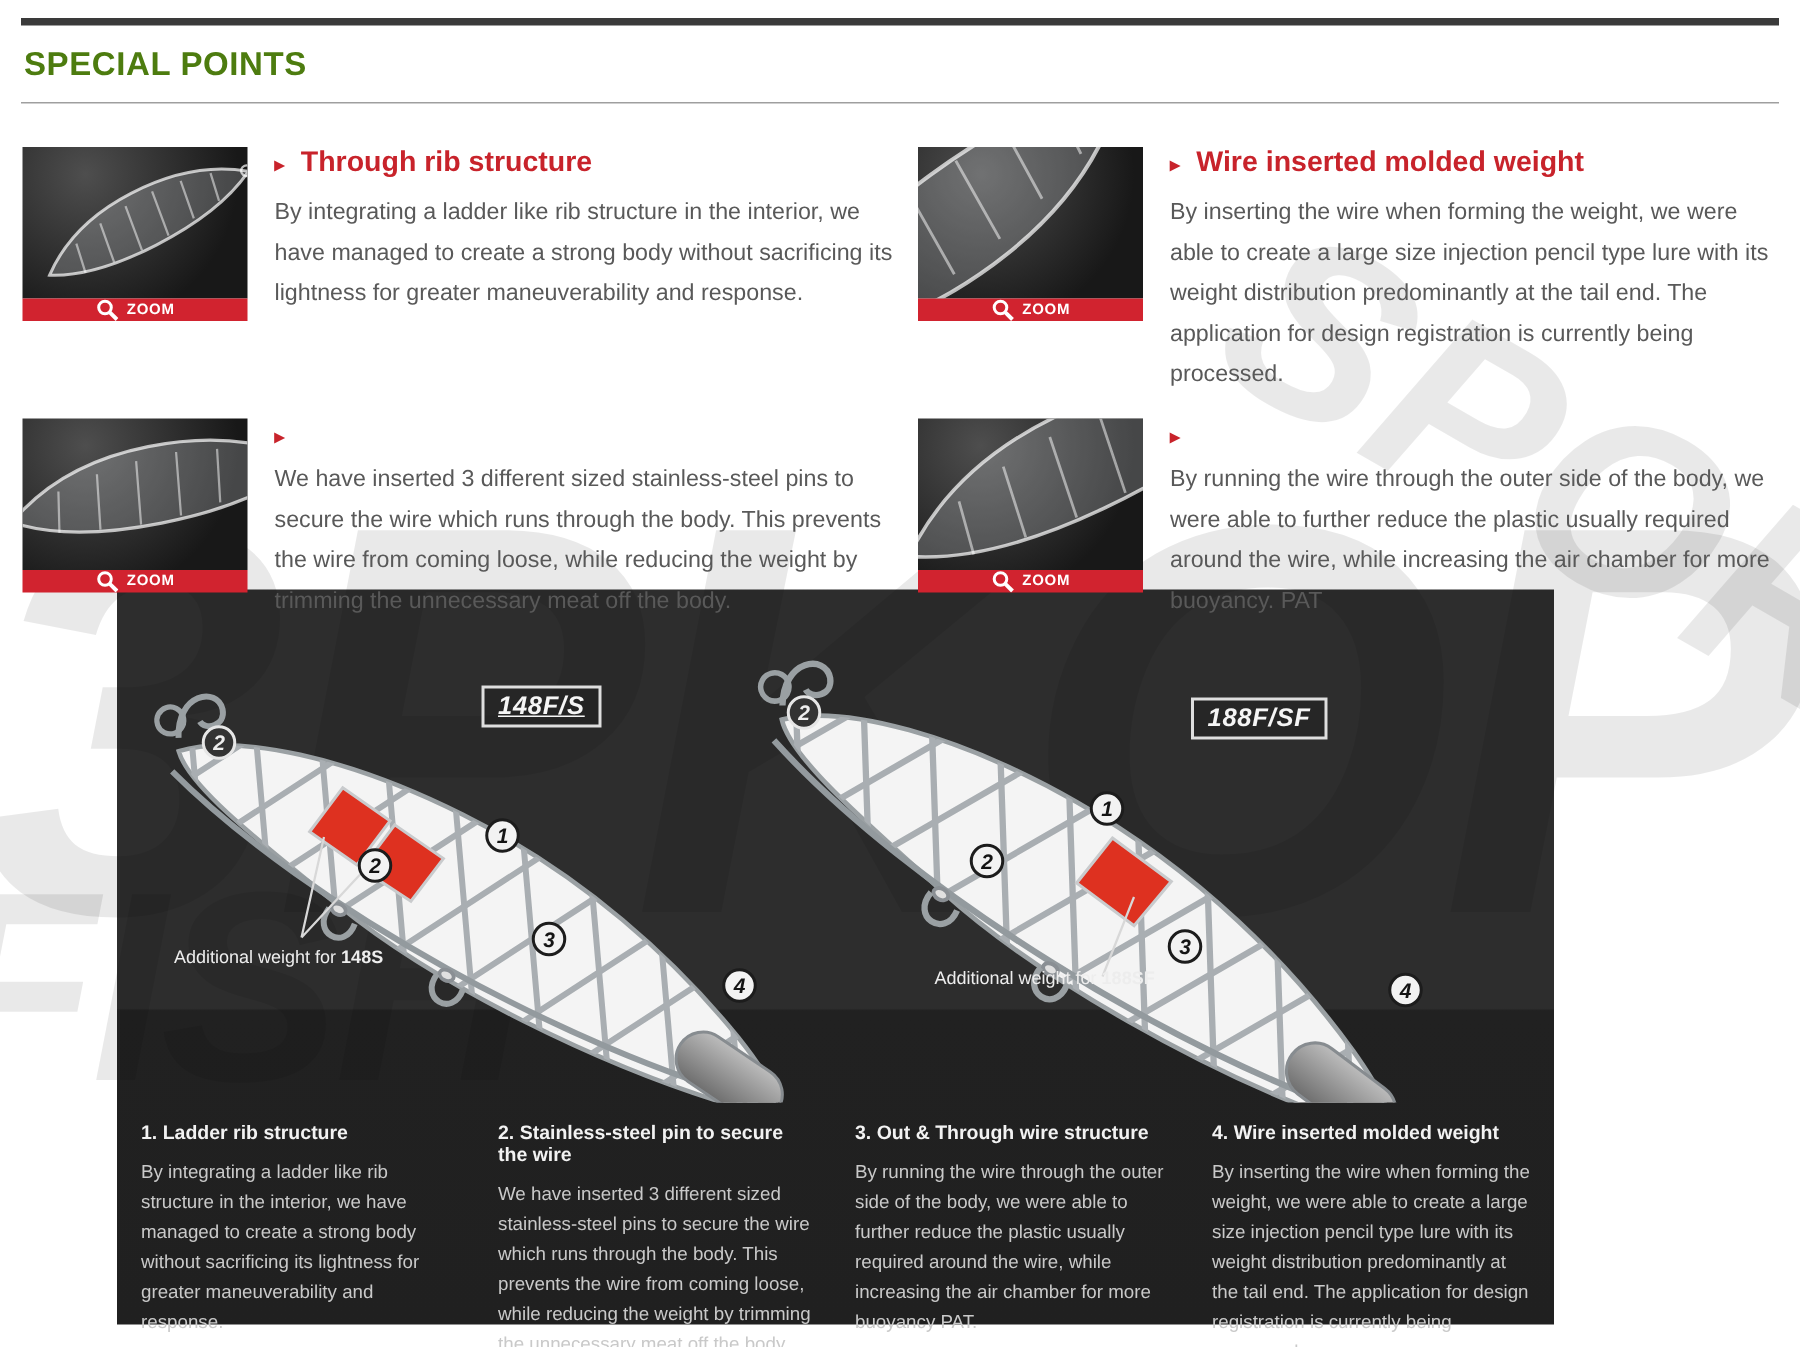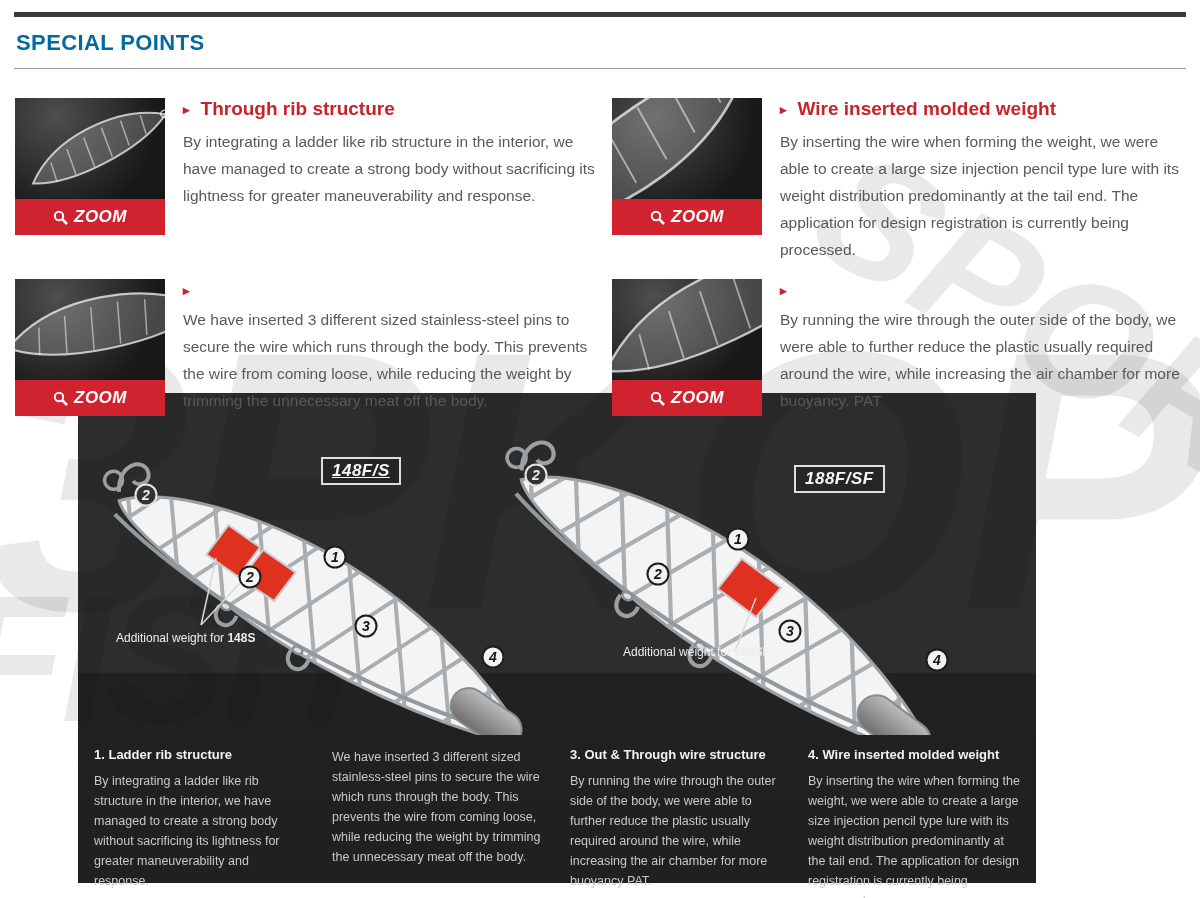--- a/index.html
+++ b/index.html
@@ -2,32 +2,32 @@
 <html><head>
 <meta charset="utf-8">
 <style>
   * { margin:0; padding:0; box-sizing:border-box; }
   html,body { width:1200px; height:898px; background:#fff; overflow:hidden;
     font-family:"Liberation Sans", sans-serif; position:relative; }
 
   
   .header { position:absolute; left:14px; top:12px; width:1172px; z-index:2; }
   .header-topbar { height:5px; background:#3a3a3a; }
-  .header-title { font-size:22px; font-weight:bold; color:#0369a1; letter-spacing:.4px; margin:13px 0 12px 2px; }
+  .header-title { font-size:22px; font-weight:bold; color:#4d7c0f; letter-spacing:.4px; margin:13px 0 12px 2px; }
   .header-rule { height:1px; background:#9f9f9f; }
 
   
   .features { position:absolute; left:15px; top:96px; width:1175px; z-index:2;
     display:grid; grid-template-columns:585px 578px; column-gap:12px; row-gap:14px; }
   .feature { display:flex; gap:18px; }
   .tile { width:150px; flex:0 0 150px; margin-top:2px; }
   .tile-photo { height:101px; background:radial-gradient(circle at 28% 18%, #4e4e4e, #181818 75%); overflow:hidden; }
   .tile-photo svg { display:block; }
-  .tile-zoom { height:36px; background:#d1232f; color:#fff; display:flex; align-items:center;
-    justify-content:center; gap:6px; font-weight:bold; font-size:17px; letter-spacing:.5px; cursor:pointer;font-style:italic; }
+  .tile-zoom { height:15px; background:#d1232f; color:#fff; display:flex; align-items:center;
+    justify-content:center; gap:6px; font-weight:bold; font-size:10px; letter-spacing:.5px; cursor:pointer; }
   .ftext { padding-top:2px; }
   .ftitle { color:#c8232b; font-size:19px; font-weight:bold; display:flex; gap:11px; margin-bottom:8px; }
   .bullet { color:#c8232b; font-size:13px; margin-top:4px; }
   .fbody { font-size:15.5px; color:#595959; line-height:27px; }
 
   
   .panel { position:absolute; left:78px; top:393px; width:958px; height:490px;
     background:linear-gradient(180deg,#2d2d2d 0%,#2d2d2d 57%,#212121 57.3%,#202020 100%); }
   .panel-inner { position:relative; z-index:2; width:100%; height:100%; }
   .diagram-svg { position:absolute; left:0; top:0; }
@@ -282,20 +282,21 @@
 
     <div class="annotation a1"><span>Additional weight for </span><span class="ann-bold">148S</span></div>
     <div class="annotation a2"><span>Additional weight for </span><span class="ann-bold">188SF</span></div>
 
     <div class="legend">
       <div class="legend-item">
         <div class="legend-heading">1. Ladder rib structure</div>
         <div class="legend-body">By integrating a ladder like rib structure in the interior, we have managed to create a strong body without sacrificing its lightness for greater maneuverability and response.</div>
       </div>
       <div class="legend-item">
+        <div class="legend-heading">2. Stainless-steel pin to secure the wire</div>
         <div class="legend-body">We have inserted 3 different sized stainless-steel pins to secure the wire which runs through the body. This prevents the wire from coming loose, while reducing the weight by trimming the unnecessary meat off the body.</div>
       </div>
       <div class="legend-item">
         <div class="legend-heading">3. Out &amp; Through wire structure</div>
         <div class="legend-body">By running the wire through the outer side of the body, we were able to further reduce the plastic usually required around the wire, while increasing the air chamber for more buoyancy PAT.</div>
       </div>
       <div class="legend-item">
         <div class="legend-heading">4. Wire inserted molded weight</div>
         <div class="legend-body">By inserting the wire when forming the weight, we were able to create a large size injection pencil type lure with its weight distribution predominantly at the tail end. The application for design registration is currently being processed.</div>
       </div>

